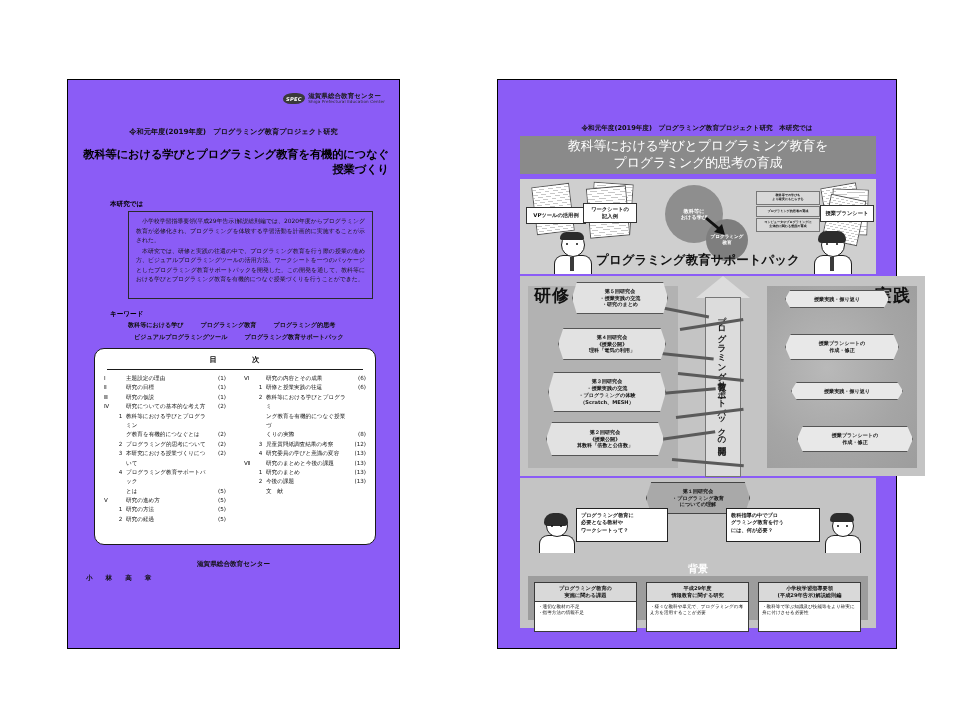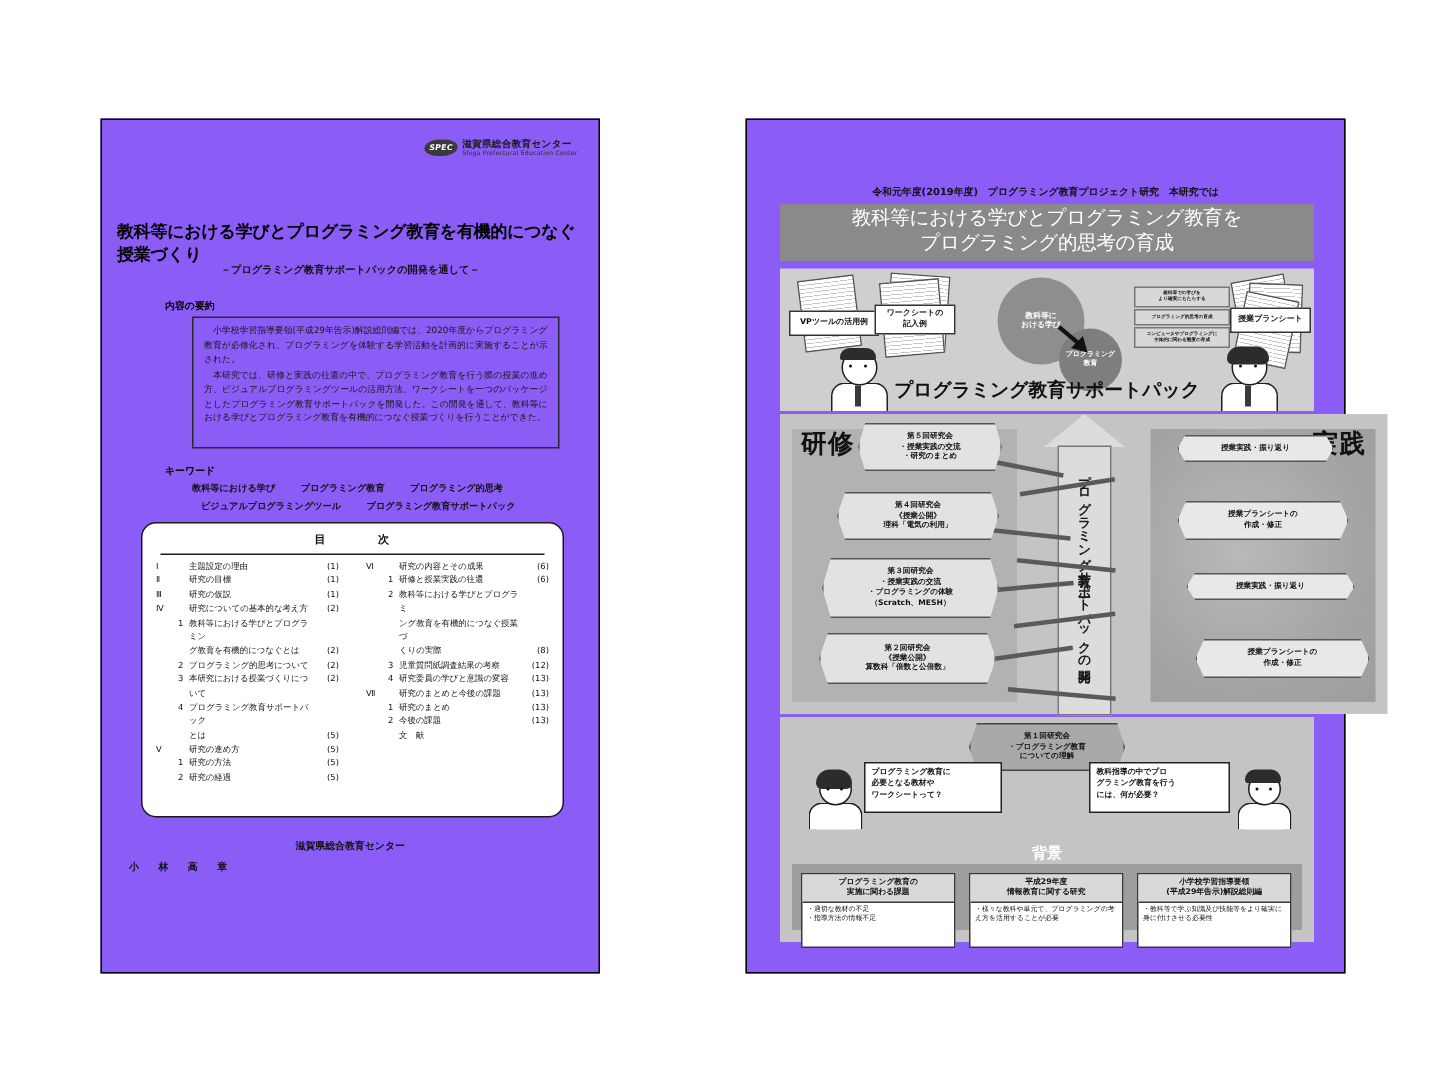--- a/index.html
+++ b/index.html
@@ -12,21 +12,21 @@
   #page-right{left:497px;top:79px;width:400px;height:570px;}
   .logo-row{position:absolute;right:14px;top:13px;display:flex;align-items:center;gap:3px;}
   .logo-mark{width:22px;height:11px;border-radius:50%/60%;background:#3a3a3a;color:#fff;font-size:5.2px;
              font-weight:bold;display:flex;align-items:center;justify-content:center;letter-spacing:.2px;
              transform:skewX(-8deg);}
   .logo-text{line-height:1.12;}
   .logo-jp{font-size:6.4px;font-weight:bold;color:#1a1a1a;letter-spacing:.2px;}
   .logo-en{font-size:4.1px;color:#2b2b2b;letter-spacing:.15px;}
 
   .lp-kicker{position:absolute;left:0;right:0;top:47px;text-align:center;font-size:7.2px;font-weight:bold;color:#111;}
-  .lp-title{position:absolute;left:10px;right:10px;top:67px;text-align:left;font-size:11.3px;font-weight:bold;
+  .lp-title{position:absolute;left:10px;right:10px;top:67px;text-align:right;font-size:11.3px;font-weight:bold;
             letter-spacing:-.15px;color:#000;}
   .lp-subtitle{position:absolute;left:0;right:0;top:95px;text-align:center;font-size:6.8px;font-weight:bold;color:#111;}
 
   .lp-h{position:absolute;font-size:6.6px;font-weight:bold;color:#000;}
   #abstract-heading{left:42px;top:120px;}
   #keywords-heading{left:42px;top:230px;}
 
   .abstract-box{position:absolute;left:60px;top:131px;width:245px;height:88px;border:1.1px solid #2a2a2a;
                 box-sizing:border-box;padding:5px 7px 0 7px;}
   .abstract-p{font-size:5.9px;line-height:1.62;text-align:justify;text-indent:6px;color:#161616;margin:0 0 1px 0;}
@@ -124,24 +124,24 @@
   <div class="sheet" id="page-left">
 
     <div class="logo-row">
       <div class="logo-mark">SPEC</div>
       <div class="logo-text">
         <div class="logo-jp">滋賀県総合教育センター</div>
         <div class="logo-en">Shiga Prefectural Education Center</div>
       </div>
     </div>
 
+    <div class="lp-kicker">令和元年度(2019年度)　プログラミング教育プロジェクト研究</div>
     <div class="lp-title">教科等における学びとプログラミング教育を有機的につなぐ授業づくり</div>
-    <div class="lp-subtitle">－プログラミング教育サポートパックの開発を通して－</div>
-
-    <div class="lp-h" id="abstract-heading">内容の要約</div>
+
+    <div class="lp-h" id="abstract-heading">本研究では</div>
 
     <div class="abstract-box">
       <p class="abstract-p">小学校学習指導要領(平成29年告示)解説総則編では、2020年度からプログラミング教育が必修化され、プログラミングを体験する学習活動を計画的に実施することが示された。</p>
       <p class="abstract-p">本研究では、研修と実践の往還の中で、プログラミング教育を行う際の授業の進め方、ビジュアルプログラミングツールの活用方法、ワークシートを一つのパッケージとしたプログラミング教育サポートパックを開発した。この開発を通して、教科等における学びとプログラミング教育を有機的につなぐ授業づくりを行うことができた。</p>
     </div>
 
     <div class="lp-h" id="keywords-heading">キーワード</div>
     <div class="kw-rows">
       <div class="kw-row">
         <span>教科等における学び</span>

